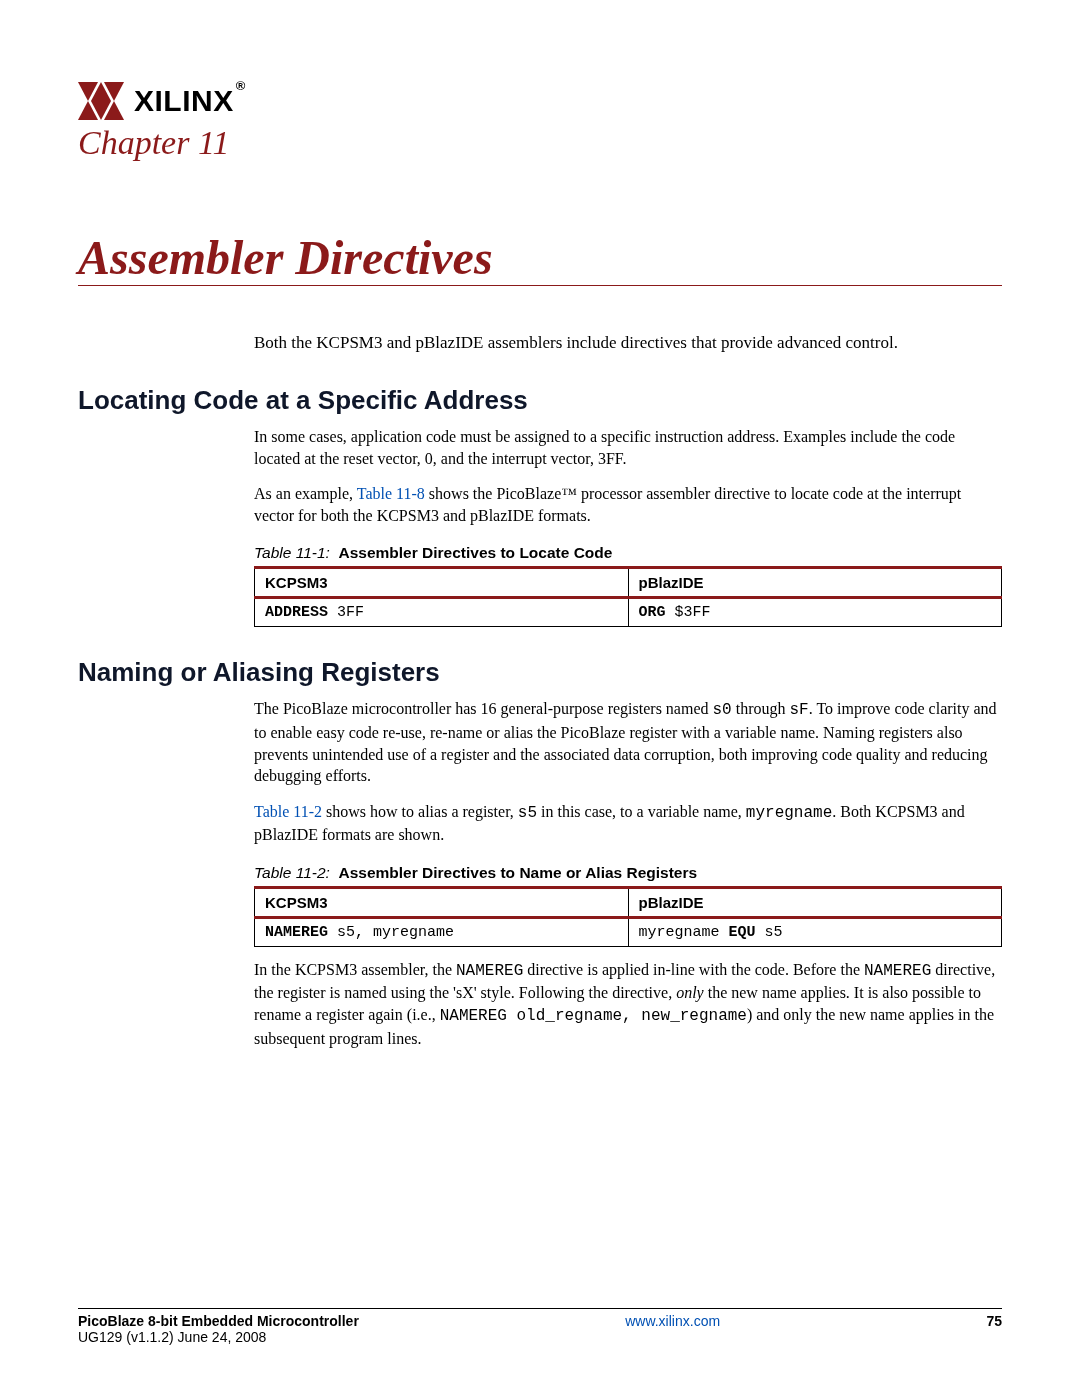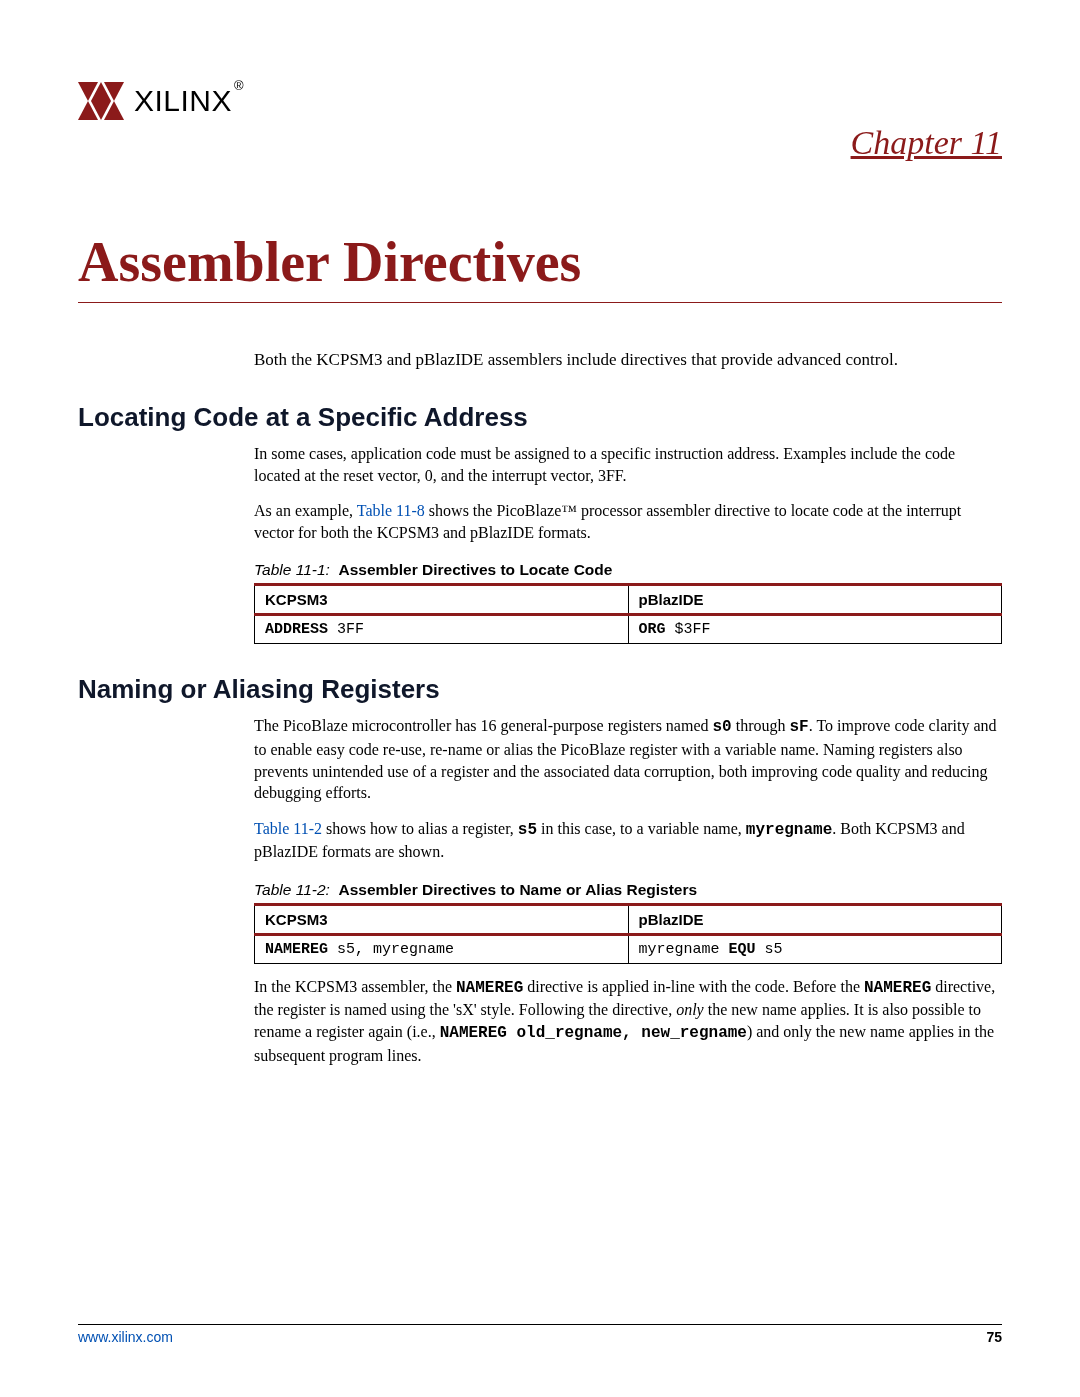--- a/index.html
+++ b/index.html
@@ -17,46 +17,44 @@
     align-items: center;
     margin-bottom: 20px;
   }
   .logo-mark {
     width: 46px;
     height: 46px;
     margin-right: 10px;
   }
   .brand {
     font-family: Arial, Helvetica, sans-serif;
-    font-weight: 400;
+    font-weight: 700;
     font-size: 30px;
     letter-spacing: 0.5px;
   }
   .reg {
     font-size: 13px;
     vertical-align: top;
     position: relative;
     top: -6px;
     margin-left: 2px;
   }
   .chapter-label {
     font-family: Georgia, serif;
     font-style: italic;
     font-size: 34px;
     color: #8b1a1a;
-    text-align: right;
     margin-top: -20px;
-    text-decoration: underline;
   }
   .main-title {
     font-family: Georgia, serif;
-    font-size: 56px;
+    font-style: italic;
+    font-size: 48px;
     color: #8b1a1a;
     margin-top: 68px;
-    padding-bottom: 8px;
     border-bottom: 1.5px solid #8b1a1a;
   }
   .intro {
     margin-top: 46px;
     margin-left: 176px;
     font-size: 17px;
     line-height: 1.35;
   }
   .sec-heading {
     font-family: Arial, Helvetica, sans-serif;
@@ -66,21 +64,21 @@
     margin-top: 30px;
     margin-bottom: 10px;
   }
   .para {
     margin-left: 176px;
     font-size: 16px;
     line-height: 1.35;
     margin-bottom: 14px;
   }
   .xref { color: #0050b3; }
-  .mono { font-family: 'Courier New', monospace; font-weight: bold; }
+  .mono { font-family: 'Courier New', monospace; }
   .table-caption {
     margin-left: 176px;
     font-family: Arial, Helvetica, sans-serif;
     font-size: 15.5px;
     margin-top: 18px;
     margin-bottom: 4px;
   }
   .table-caption .italic { font-style: italic; }
   .table-caption .bold { font-weight: bold; }
   table.dir {
@@ -194,15 +192,19 @@
       <td class="code-cell"><span>myregname </span><span class="b">EQU</span><span> s5</span></td>
     </tr>
   </tbody>
 </table>
 
 <p class="para" style="margin-top:12px">
   <span>In the KCPSM3 assembler, the </span><span class="mono">NAMEREG</span><span> directive is applied in-line with the code. Before the </span><span class="mono">NAMEREG</span><span> directive, the register is named using the 'sX' style. Following the directive, </span><em>only</em><span> the new name applies. It is also possible to rename a register again (i.e., </span><span class="mono">NAMEREG old_regname, new_regname</span><span>) and only the new name applies in the subsequent program lines.</span>
 </p>
 
 <div class="footer">
+  <div class="left">
+    <span>PicoBlaze 8-bit Embedded Microcontroller</span>
+    <span class="sub">UG129 (v1.1.2) June 24, 2008</span>
+  </div>
   <div class="center">www.xilinx.com</div>
   <div class="right">75</div>
 </div>
 
 </body></html>

